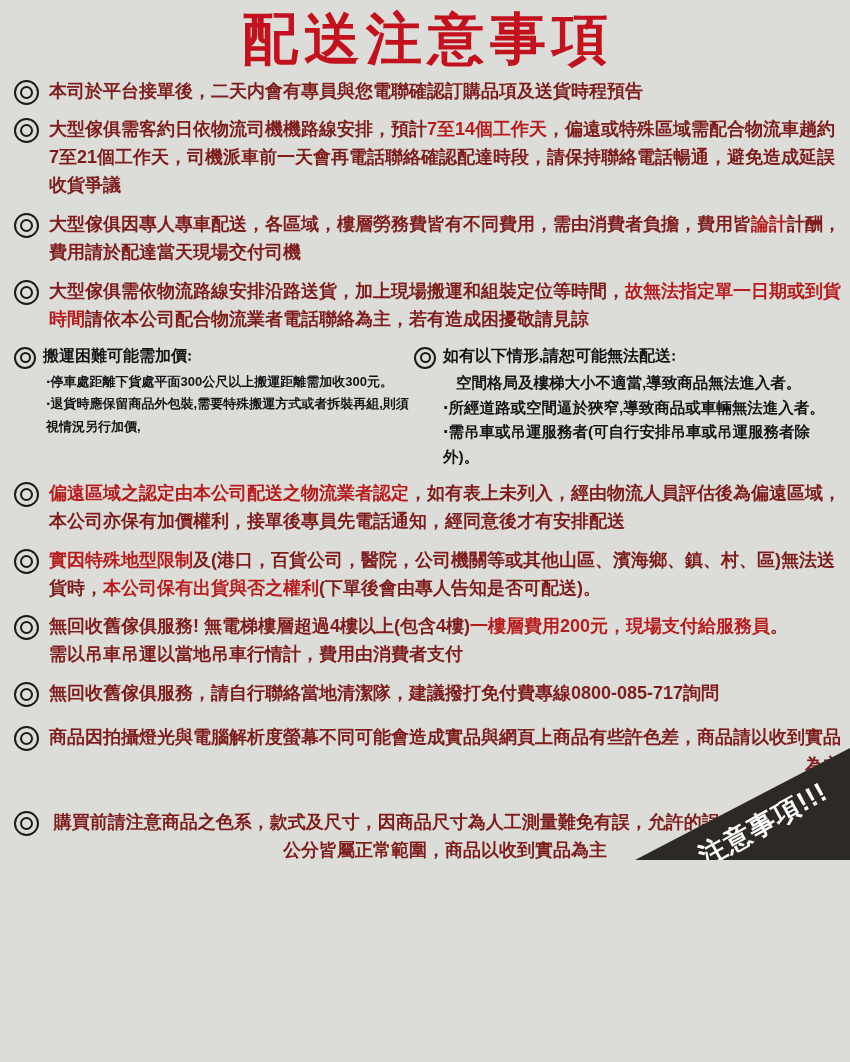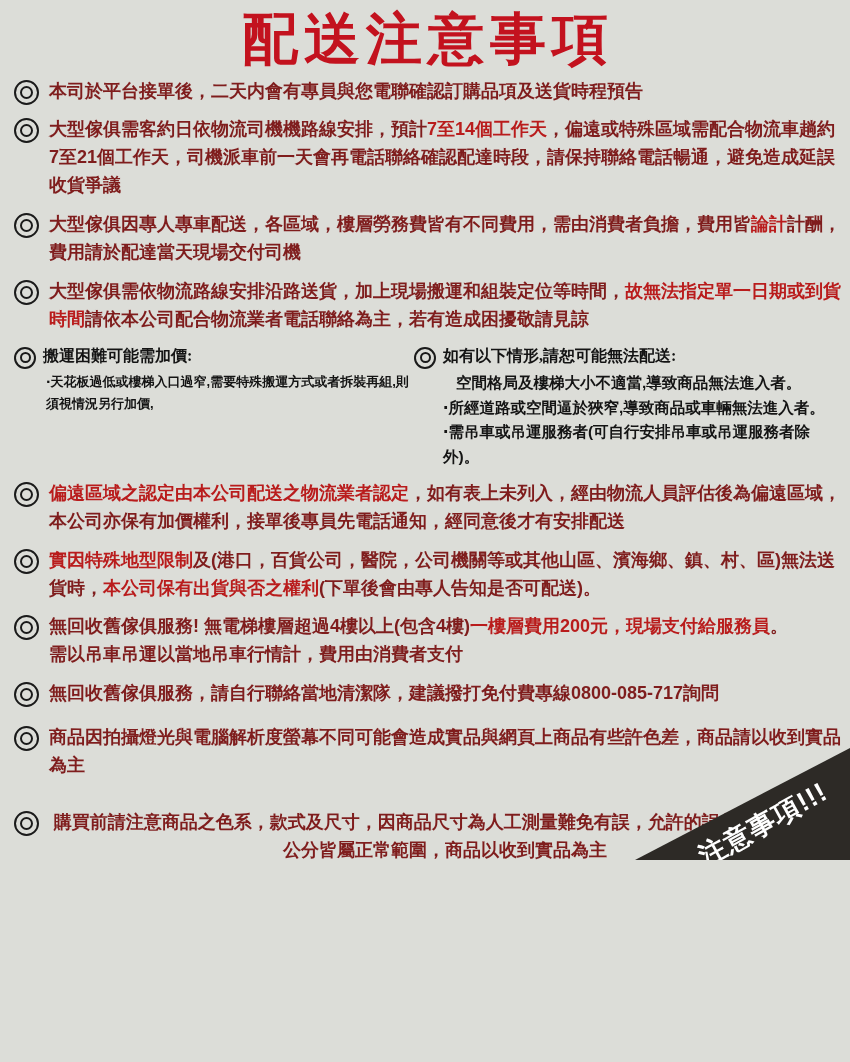--- a/index.html
+++ b/index.html
@@ -69,21 +69,21 @@
   .corner-label{
     position:absolute;
     right:16px;bottom:18px;
     color:#ffffff;
     font-size:27px;
     letter-spacing:1px;
     transform:rotate(-29deg);
     transform-origin:center;
     white-space:nowrap;
   }
-  .gap-lg{margin-bottom:29px;}
+  .gap-lg{margin-bottom:29px;text-align:right;}
 </style>
 </head>
 <body>
 
 <div class="page">
 
   <div class="main-title title-red">配送注意事項</div>
 
   <div class="item">
     <span class="ring">
@@ -114,21 +114,22 @@
   </div>
 
   <div class="two-col">
     <div class="col-left">
       <div class="item" style="margin-bottom:2px;">
         <span class="ring small">
             <span class="inner"></span>
           </span>
         <div class="col-head">搬運困難可能需加價:</div>
       </div>
-      <div class="sub" style="padding-left:34px;">‧天花板過低或樓梯入口過窄,需要特殊搬運方式或者拆裝再組,則須視情況另行加價,</div>
+      <div class="sub" style="padding-left:34px;">‧停車處距離下貨處平面300公尺以上搬運距離需加收300元。</div>
+      <div class="sub" style="padding-left:34px;">‧退貨時應保留商品外包裝,需要特殊搬運方式或者拆裝再組,則須視情況另行加價,</div>
     </div>
     <div class="col-right">
       <div class="item" style="margin-bottom:2px;">
         <span class="ring small">
             <span class="inner"></span>
           </span>
         <div class="col-head">如有以下情形,請恕可能無法配送:</div>
       </div>
       <div class="sub-r sub-indent" style="padding-left:44px;">空間格局及樓梯大小不適當,導致商品無法進入者。</div>
       <div class="sub-r" style="padding-left:31px;">‧所經道路或空間逼於狹窄,導致商品或車輛無法進入者。</div>

